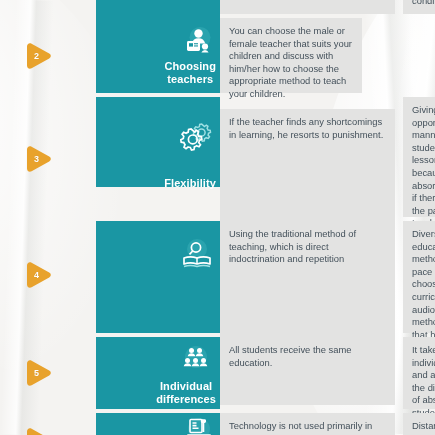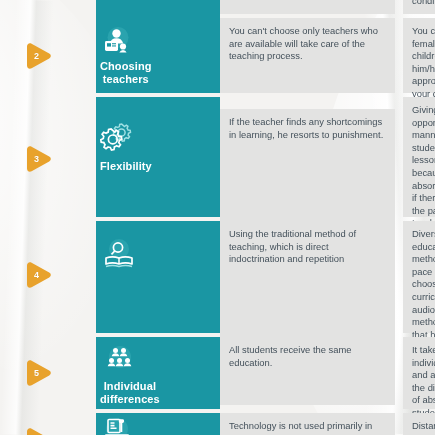--- a/index.html
+++ b/index.html
@@ -38,21 +38,21 @@
   .badge svg{display:block;width:30px;height:28px;}
   .badge .num{
     position:absolute;left:0;top:0;width:25px;height:28px;
     display:flex;align-items:center;justify-content:center;
     color:#ffffff;font-size:9px;font-weight:bold;
     font-family:"Liberation Sans", sans-serif;
     text-shadow:0 0 1px rgba(0,0,0,.15);
   }
   .cat-cell{
     width:124px;flex:none;background:#1a96a3;
-    display:flex;flex-direction:column;align-items:flex-start;justify-content:center;
+    display:flex;flex-direction:column;align-items:flex-end;justify-content:center;
     color:#ffffff;padding:18px 4px;box-sizing:border-box;
   }
   .cat-icon{margin-bottom:3px;line-height:0;}
   .cat-label{
     font-size:11px;font-weight:bold;line-height:13px;text-align:center;
     letter-spacing:.1px;
   }
   .txt-cell{
     background:#e3e3e2;color:#44515b;
     font-size:9.4px;line-height:12.6px;
@@ -106,34 +106,33 @@
           <rect x="7" y="18.2" width="4" height="3.4" fill="#1a96a3"></rect>
           <rect x="12" y="18.2" width="4" height="1.1" fill="#1a96a3"></rect>
           <rect x="12" y="20.4" width="4" height="1.1" fill="#1a96a3"></rect>
           <circle cx="23" cy="21.5" r="3.1" fill="#ffffff"></circle>
           <path d="M19.4 27.5 a3.8 3.8 0 0 1 7.2 0 z" fill="#ffffff"></path>
         </svg>
       </div>
       <div class="cat-label" style="white-space:pre-line;">Choosing
 teachers</div>
     </div>
-    <div class="txt-cell col-left" style="height:75px;">You can't choose only teachers who are available will take care of the teaching process.</div>
     <div class="txt-cell col-right" style="height:75px;">You can choose the male or female teacher that suits your children and discuss with him/her how to choose the appropriate method to teach your children.</div>
   </div>
 
   <div class="row" style="top:97px;height:120px;">
     <div class="badge-cell">
       <div class="badge" style="top:48px;transform:none;">
         <svg viewBox="0 0 30 28">
           <path d="M3 4.5 C3 1.8 5.4 0.4 7.6 1.7 L25.2 11.6 C27.4 12.8 27.4 15.2 25.2 16.4 L7.6 26.3 C5.4 27.6 3 26.2 3 23.5 Z" fill="#e8a22c"></path>
         </svg>
         <span class="num">3</span>
       </div>
     </div>
-    <div class="cat-cell" style="height:120px;justify-content:flex-start;padding-top:22px;">
+    <div class="cat-cell" style="height:90px;justify-content:flex-start;padding-top:22px;gap:17px;">
       <div class="cat-icon">
         <svg width="36" height="34" viewBox="0 0 36 34">
           <g fill="none" stroke="#9fe0e3" stroke-width="1.5">
             <path d="M24.5 7.5 l1.8 -1.4 l1.6 1.2 l-0.8 2.1 a6 6 0 0 1 0.9 1.6 l2.2 0.3 l0.3 2 l-2 1 a6 6 0 0 1 -0.4 1.8 l1.4 1.7 l-1.2 1.6 l-2.1 -0.7 a6 6 0 0 1 -1.6 0.9 l-0.3 2.2 l-2 0.3 l-1 -2 a6 6 0 0 1 -1.8 -0.4 l-1.7 1.4 l-1.6 -1.2 l0.7 -2.1 a6 6 0 0 1 -0.9 -1.6 l-2.2 -0.3 l-0.3 -2 l2 -1 a6 6 0 0 1 0.4 -1.8 l-1.4 -1.7 l1.2 -1.6 l2.1 0.7 a6 6 0 0 1 1.6 -0.9 l0.3 -2.2 l2 -0.3 z"></path>
             <circle cx="21.5" cy="13.5" r="3.6"></circle>
           </g>
           <g fill="none" stroke="#ffffff" stroke-width="1.7">
             <path d="M14.5 13 l2.1 -1.7 l2 1.5 l-1 2.6 a7.3 7.3 0 0 1 1.1 2 l2.7 0.4 l0.4 2.5 l-2.5 1.2 a7.3 7.3 0 0 1 -0.5 2.2 l1.7 2.1 l-1.5 2 l-2.6 -1 a7.3 7.3 0 0 1 -2 1.1 l-0.4 2.7 l-2.5 0.4 l-1.2 -2.5 a7.3 7.3 0 0 1 -2.2 -0.5 l-2.1 1.7 l-2 -1.5 l1 -2.6 a7.3 7.3 0 0 1 -1.1 -2 l-2.7 -0.4 l-0.4 -2.5 l2.5 -1.2 a7.3 7.3 0 0 1 0.5 -2.2 l-1.7 -2.1 l1.5 -2 l2.6 1 a7.3 7.3 0 0 1 2 -1.1 l0.4 -2.7 l2.5 -0.4 z"></path>
             <circle cx="12.8" cy="20.4" r="4.4"></circle>
           </g>

